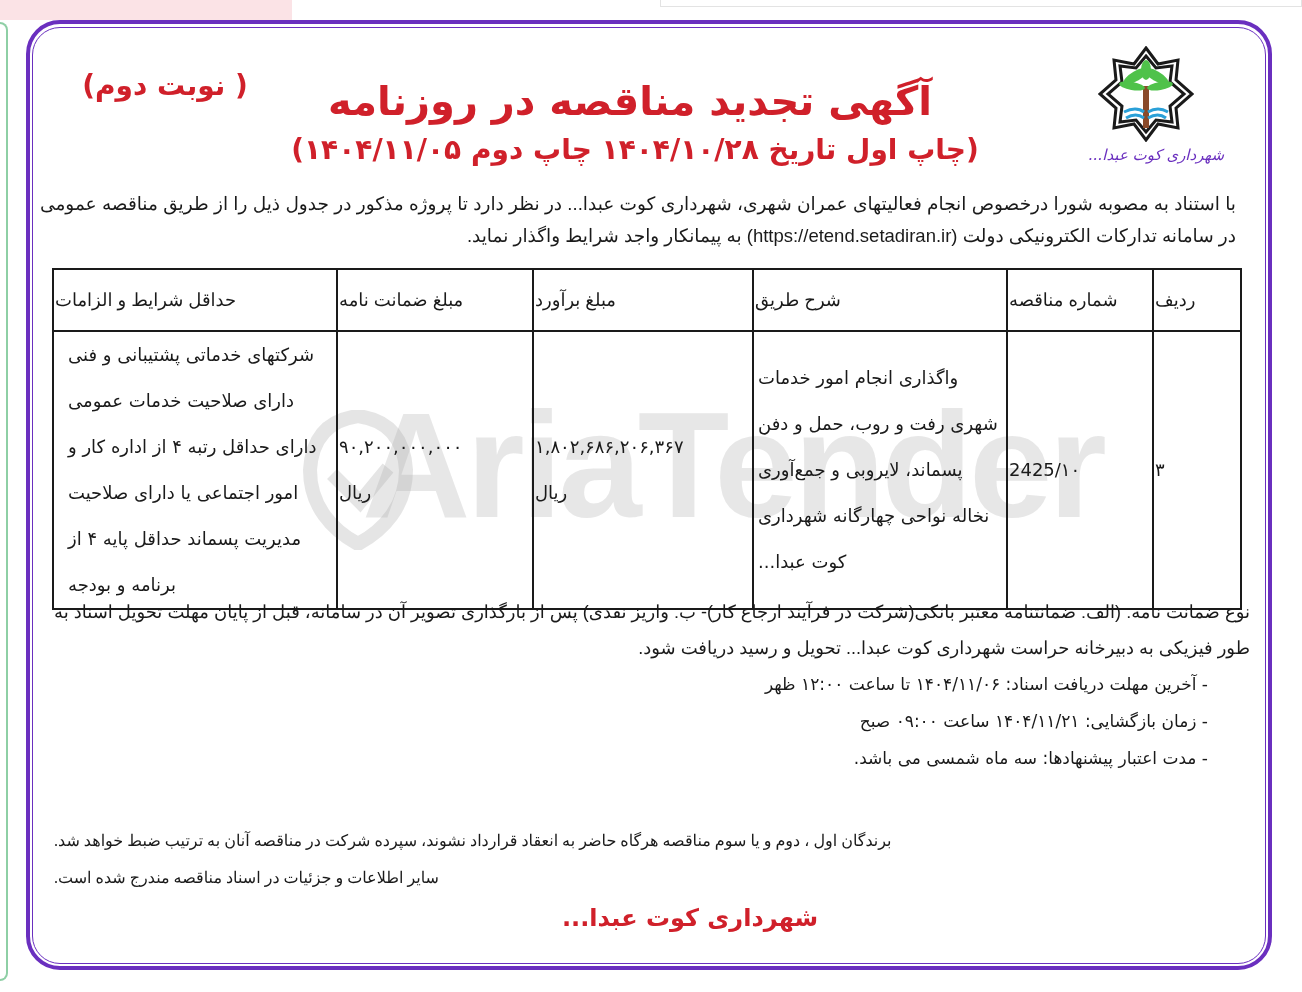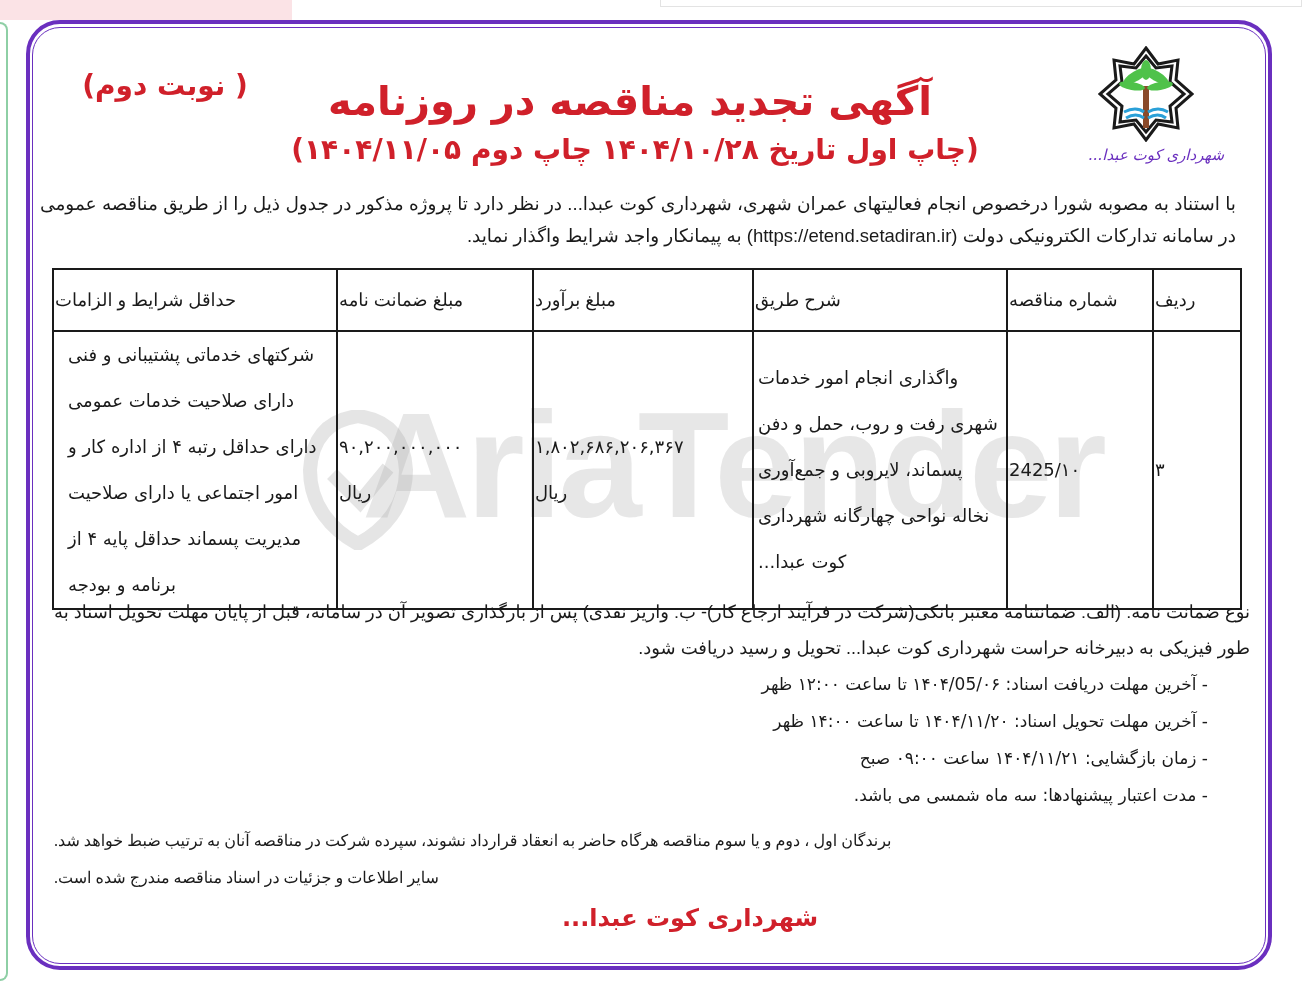--- a/index.html
+++ b/index.html
@@ -191,22 +191,21 @@
           <span>ریال</span>
         </td>
         <td style="padding:0 14px;">شرکتهای خدماتی پشتیبانی و فنی دارای صلاحیت خدمات عمومی دارای حداقل رتبه ۴ از اداره کار و امور اجتماعی یا دارای صلاحیت مدیریت پسماند حداقل پایه ۴ از برنامه و بودجه</td>
       </tr>
     </tbody>
   </table>
 
   <div class="notes">نوع ضمانت نامه: (الف: ضمانتنامه معتبر بانکی(شرکت در فرآیند ارجاع کار)- ب: واریز نقدی) پس از بارگذاری تصویر آن در سامانه، قبل از پایان مهلت تحویل اسناد به طور فیزیکی به دبیرخانه حراست شهرداری کوت عبدا... تحویل و رسید دریافت شود.</div>
 
   <div class="deadlines">
-    <div>- آخرین مهلت دریافت اسناد: ۱۴۰۴/05/۰۶ تا ساعت ۱۲:۰۰ ظهر</div>
-    <div>- آخرین مهلت تحویل اسناد: ۱۴۰۴/۱۱/۲۰ تا ساعت ۱۴:۰۰ ظهر</div>
+    <div>- آخرین مهلت دریافت اسناد: ۱۴۰۴/۱۱/۰۶ تا ساعت ۱۲:۰۰ ظهر</div>
     <div>- زمان بازگشایی: ۱۴۰۴/۱۱/۲۱ ساعت ۰۹:۰۰ صبح</div>
     <div>- مدت اعتبار پیشنهادها: سه ماه شمسی می باشد.</div>
   </div>
 
   <div class="footer-lines">
     <div>برندگان اول ، دوم و یا سوم مناقصه هرگاه حاضر به انعقاد قرارداد نشوند، سپرده شرکت در مناقصه آنان به ترتیب ضبط خواهد شد.</div>
     <div>سایر اطلاعات و جزئیات در اسناد مناقصه مندرج شده است.</div>
   </div>
 
   <div class="signature">شهرداری کوت عبدا...</div>

